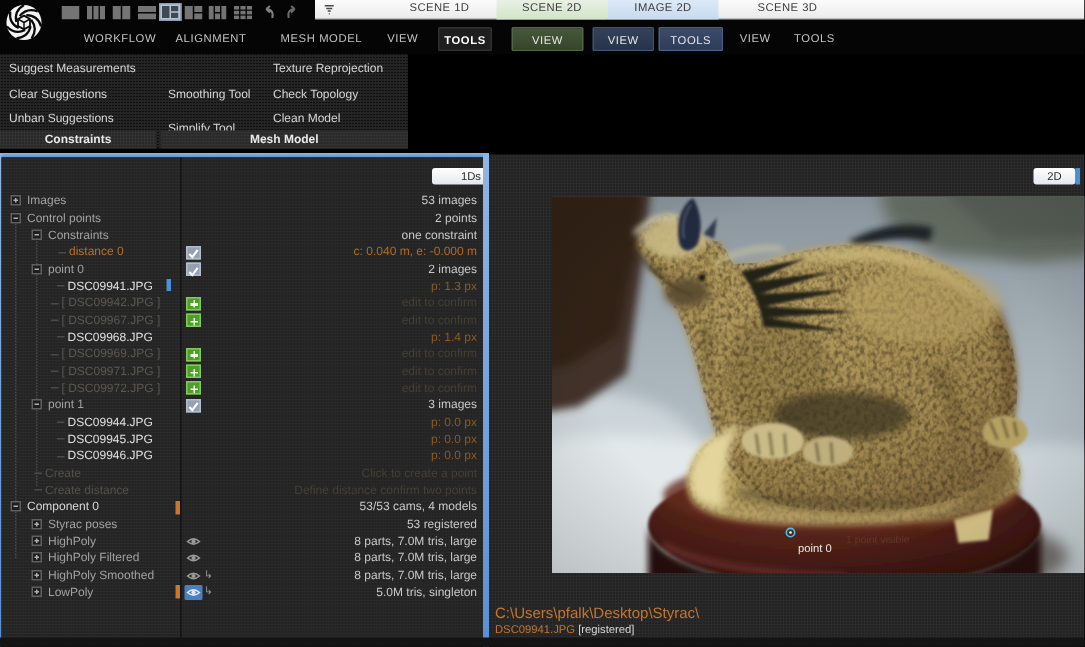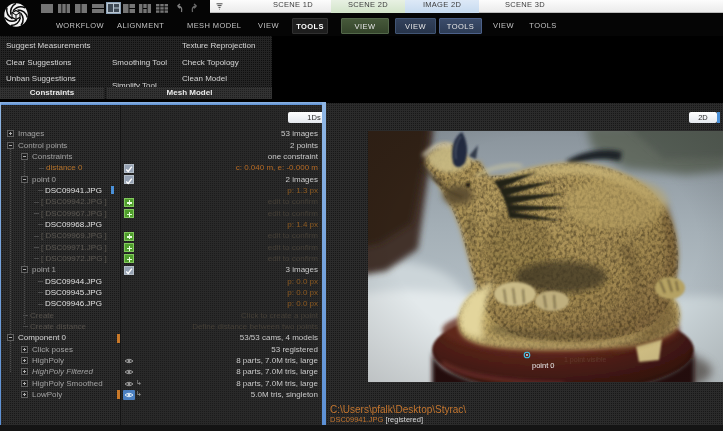--- a/index.html
+++ b/index.html
@@ -265,50 +265,50 @@
 <div class="tl" style="left:45px;top:186.0px;color:#e0e0e0;">DSC09945.JPG</div>
 <div class="tv" style="top:186.0px;color:#8d5a20;">p: 0.0 px</div>
 <div class="abs" style="left:38px;top:201.5px;width:5px;height:1px;background:#4b4b4b;"></div>
 <div class="tl" style="left:45px;top:197.3px;color:#e0e0e0;">DSC09946.JPG</div>
 <div class="tv" style="top:197.3px;color:#8d5a20;">p: 0.0 px</div>
 <div class="abs" style="left:23px;top:212.9px;width:5px;height:1px;background:#4b4b4b;"></div>
 <div class="tl" style="left:30px;top:208.7px;color:#55504a;">Create</div>
 <div class="tv" style="top:208.7px;color:#453f36;">Click to create a point</div>
 <div class="abs" style="left:23px;top:224.2px;width:5px;height:1px;background:#4b4b4b;"></div>
 <div class="tl" style="left:30px;top:220.0px;color:#55504a;">Create distance</div>
-<div class="tv" style="top:220.0px;color:#453f36;">Define distance between two points</div>
+<div class="tv" style="top:220.0px;color:#453f36;">Define distance confirm two points</div>
 <div class="xp" style="left:7px;top:232.3px;">
         <i class="h"></i>
       </div>
 <div class="tl" style="left:18px;top:231.3px;color:#d8d8d8;">Component 0</div>
 <div class="tv" style="top:231.3px;color:#c9c9c9;">53/53 cams, 4 models</div>
 <div class="obar" style="top:231.6px;"></div>
 <div class="xp" style="left:21px;top:243.7px;">
         <i class="h"></i>
         <i class="v"></i>
       </div>
-<div class="tl" style="left:32px;top:242.7px;color:#a2a2a2;">Click poses</div>
+<div class="tl" style="left:32px;top:242.7px;color:#a2a2a2;">Styrac poses</div>
 <div class="tv" style="top:242.7px;color:#c9c9c9;">53 registered</div>
 <div class="xp" style="left:21px;top:255.0px;">
         <i class="h"></i>
         <i class="v"></i>
       </div>
 <div class="tl" style="left:32px;top:254.0px;color:#a2a2a2;">HighPoly</div>
 <div class="tv" style="top:254.0px;color:#c9c9c9;">8 parts, 7.0M tris, large</div>
 <div class="ic" style="left:124px;top:254.8px;">
         <svg width="10" height="8" viewBox="0 0 10 8">
           <path d="M1,4 Q5,0.5 9,4 Q5,7.5 1,4 Z" fill="none" stroke="#9a9a9a" stroke-width="1"></path>
           <circle cx="5" cy="4" r="1.4" fill="#9a9a9a"></circle>
         </svg>
       </div>
 <div class="xp" style="left:21px;top:266.3px;">
         <i class="h"></i>
         <i class="v"></i>
       </div>
-<div class="tl" style="left:32px;top:265.3px;color:#a2a2a2;font-style:italic;">HighPoly Filtered</div>
+<div class="tl" style="left:32px;top:265.3px;color:#a2a2a2;">HighPoly Filtered</div>
 <div class="tv" style="top:265.3px;color:#c9c9c9;">8 parts, 7.0M tris, large</div>
 <div class="ic" style="left:124px;top:266.1px;">
         <svg width="10" height="8" viewBox="0 0 10 8">
           <path d="M1,4 Q5,0.5 9,4 Q5,7.5 1,4 Z" fill="none" stroke="#9a9a9a" stroke-width="1"></path>
           <circle cx="5" cy="4" r="1.4" fill="#9a9a9a"></circle>
         </svg>
       </div>
 <div class="xp" style="left:21px;top:277.7px;">
         <i class="h"></i>
         <i class="v"></i>

